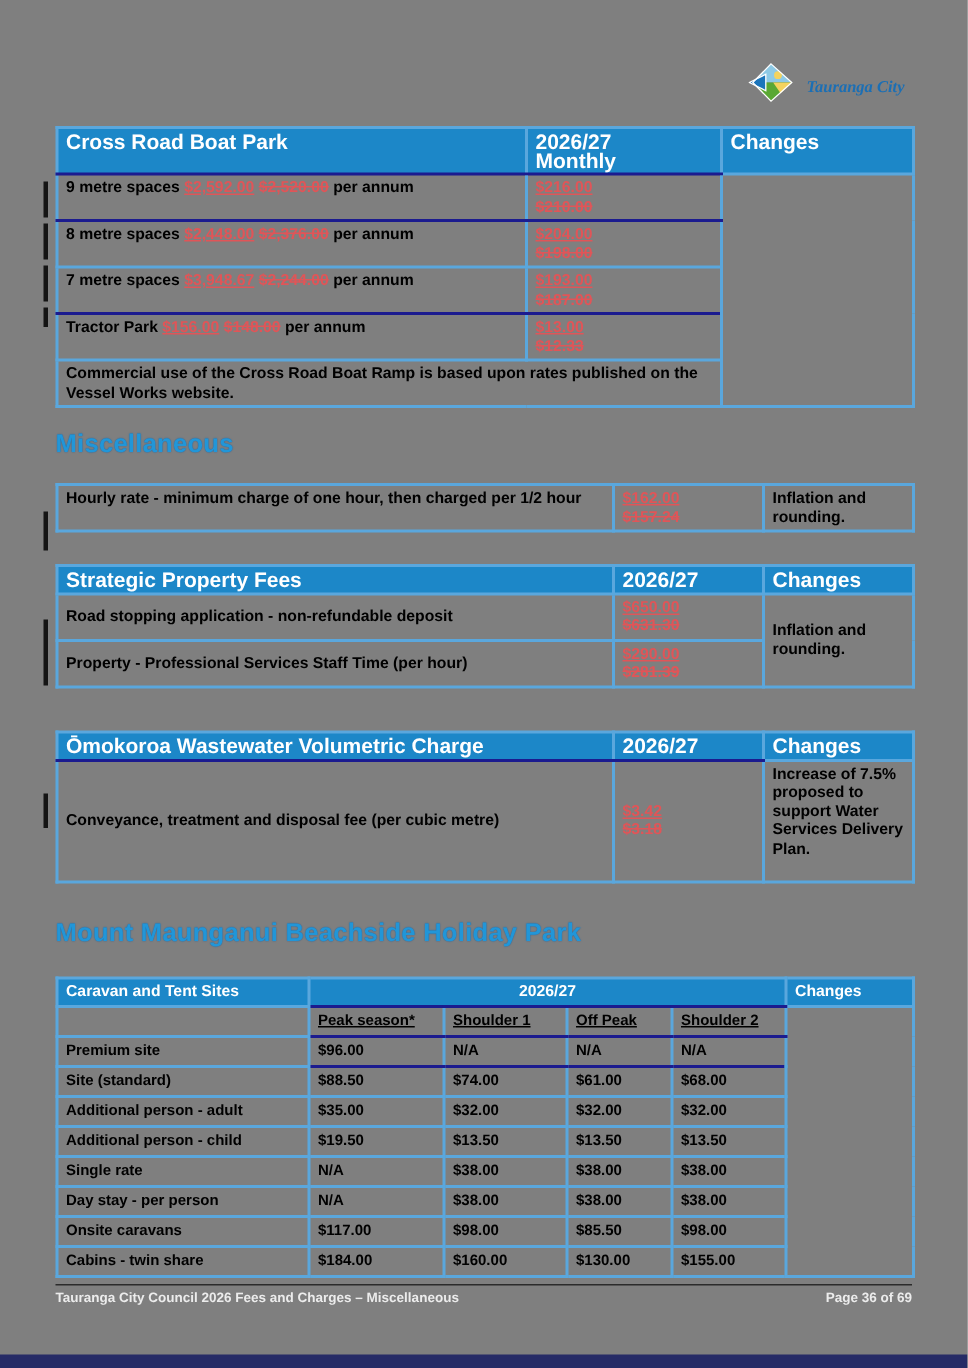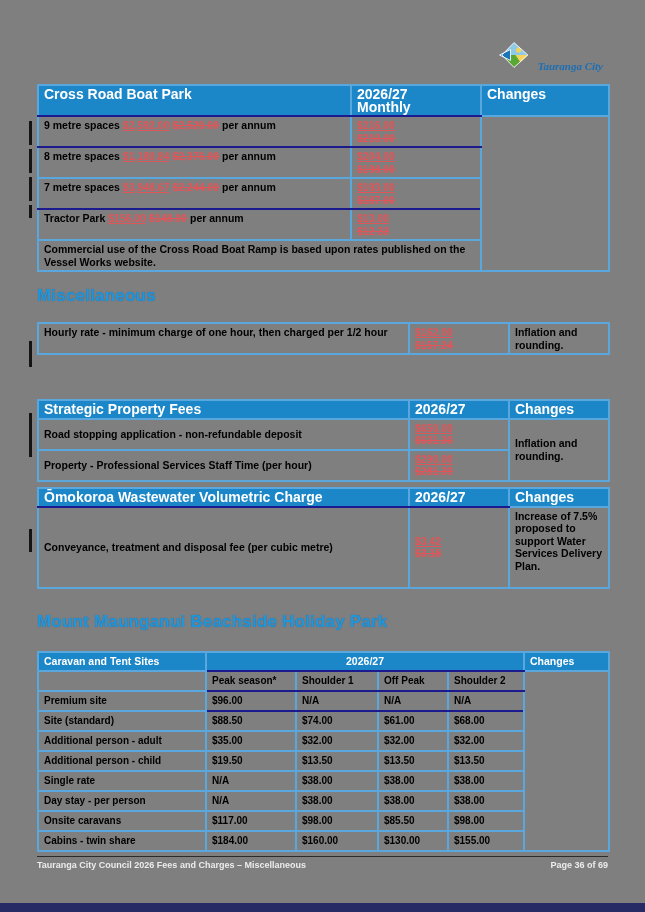--- a/index.html
+++ b/index.html
@@ -11,21 +11,21 @@
     height: 912px;
     background: #7f7f7f;
     overflow: hidden;
   }
   
   .logo {
     position: absolute;
     top: 42px;
     right: 42px;
     display: flex;
-    align-items: flex-end;
+    align-items: center;
     gap: 9px;
   }
   .logo-text {
     font-style: italic;
     font-weight: bold;
     font-size: 11px;
     color: #1b6fb5;
     font-family: "Liberation Serif", serif;
   }
   
@@ -52,30 +52,31 @@
     font-size: 14px;
   }
   .pre-ws { white-space: pre-wrap; }
   .red-new { color: #e05558; text-decoration: underline; }
   .red-old { color: #e05558; text-decoration: line-through; }
   .navy-b { border-bottom: 2px solid #1b1b8f !important; }
   .vmid { vertical-align: middle !important; }
   
   #t-boat { top: 84px; }
   #t-consult { top: 322px; }
-  #t-strategic { top: 399px; }
+  #t-strategic { top: 376px; }
   #t-omokoroa { top: 487px; }
   #t-holiday { top: 651px; font-size: 10px; }
   #t-holiday th { font-size: 10.5px; }
   #t-boat td.row-cell { height: 28px; }
   #t-holiday td { height: 20px; line-height: 14px; }
   .sub-head {
     background: #7f7f7f;
     color: #000;
     font-weight: bold;
+    text-decoration: underline;
   }
   
   .section-heading {
     position: absolute;
     left: 37px;
     font-size: 17px;
     font-weight: bold;
     color: #2196d8;
     letter-spacing: 0.2px;
     text-shadow: 0 0 1px #1b5fa0;
@@ -150,21 +151,21 @@
     </tr>
     <tr>
       <td class="pre-ws row-cell navy-b"><span>9 metre spaces </span><span class="red-new">$2,592.00</span><span> </span><span class="red-old">$2,520.00</span><span> per annum</span></td>
       <td class="row-cell navy-b">
         <div class="red-new">$216.00</div>
         <div class="red-old">$210.00</div>
       </td>
       <td rowspan="5"></td>
     </tr>
     <tr>
-      <td class="pre-ws row-cell"><span>8 metre spaces </span><span class="red-new">$1,180.84</span><span> </span><span class="red-old">$2,376.00</span><span> per annum</span></td>
+      <td class="pre-ws row-cell"><span>8 metre spaces </span><span class="red-new">$2,448.00</span><span> </span><span class="red-old">$2,376.00</span><span> per annum</span></td>
       <td class="row-cell">
         <div class="red-new">$204.00</div>
         <div class="red-old">$198.00</div>
       </td>
     </tr>
     <tr>
       <td class="pre-ws row-cell navy-b"><span>7 metre spaces </span><span class="red-new">$3,948.67</span><span> </span><span class="red-old">$2,244.00</span><span> per annum</span></td>
       <td class="row-cell navy-b">
         <div class="red-new">$193.00</div>
         <div class="red-old">$187.00</div>

